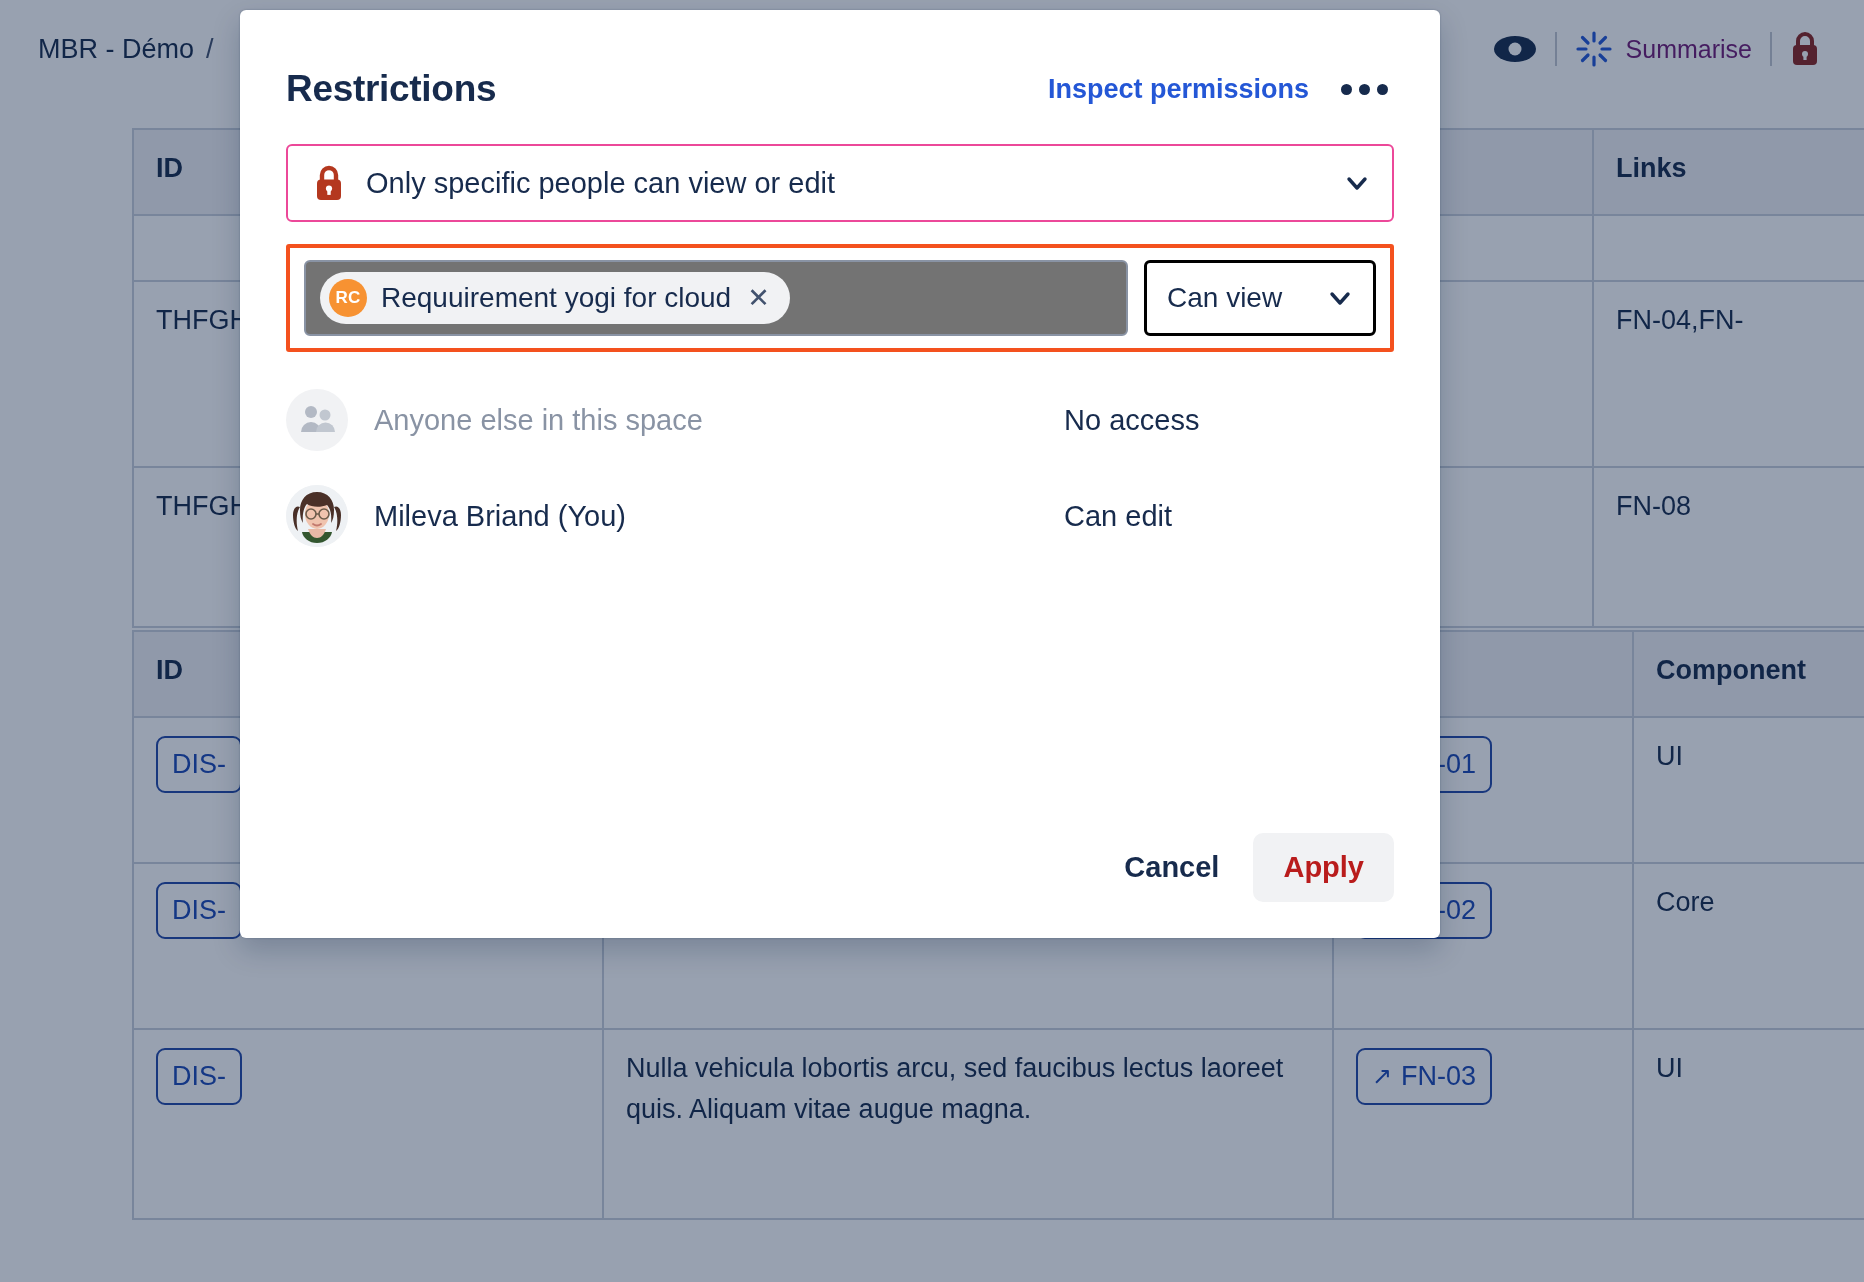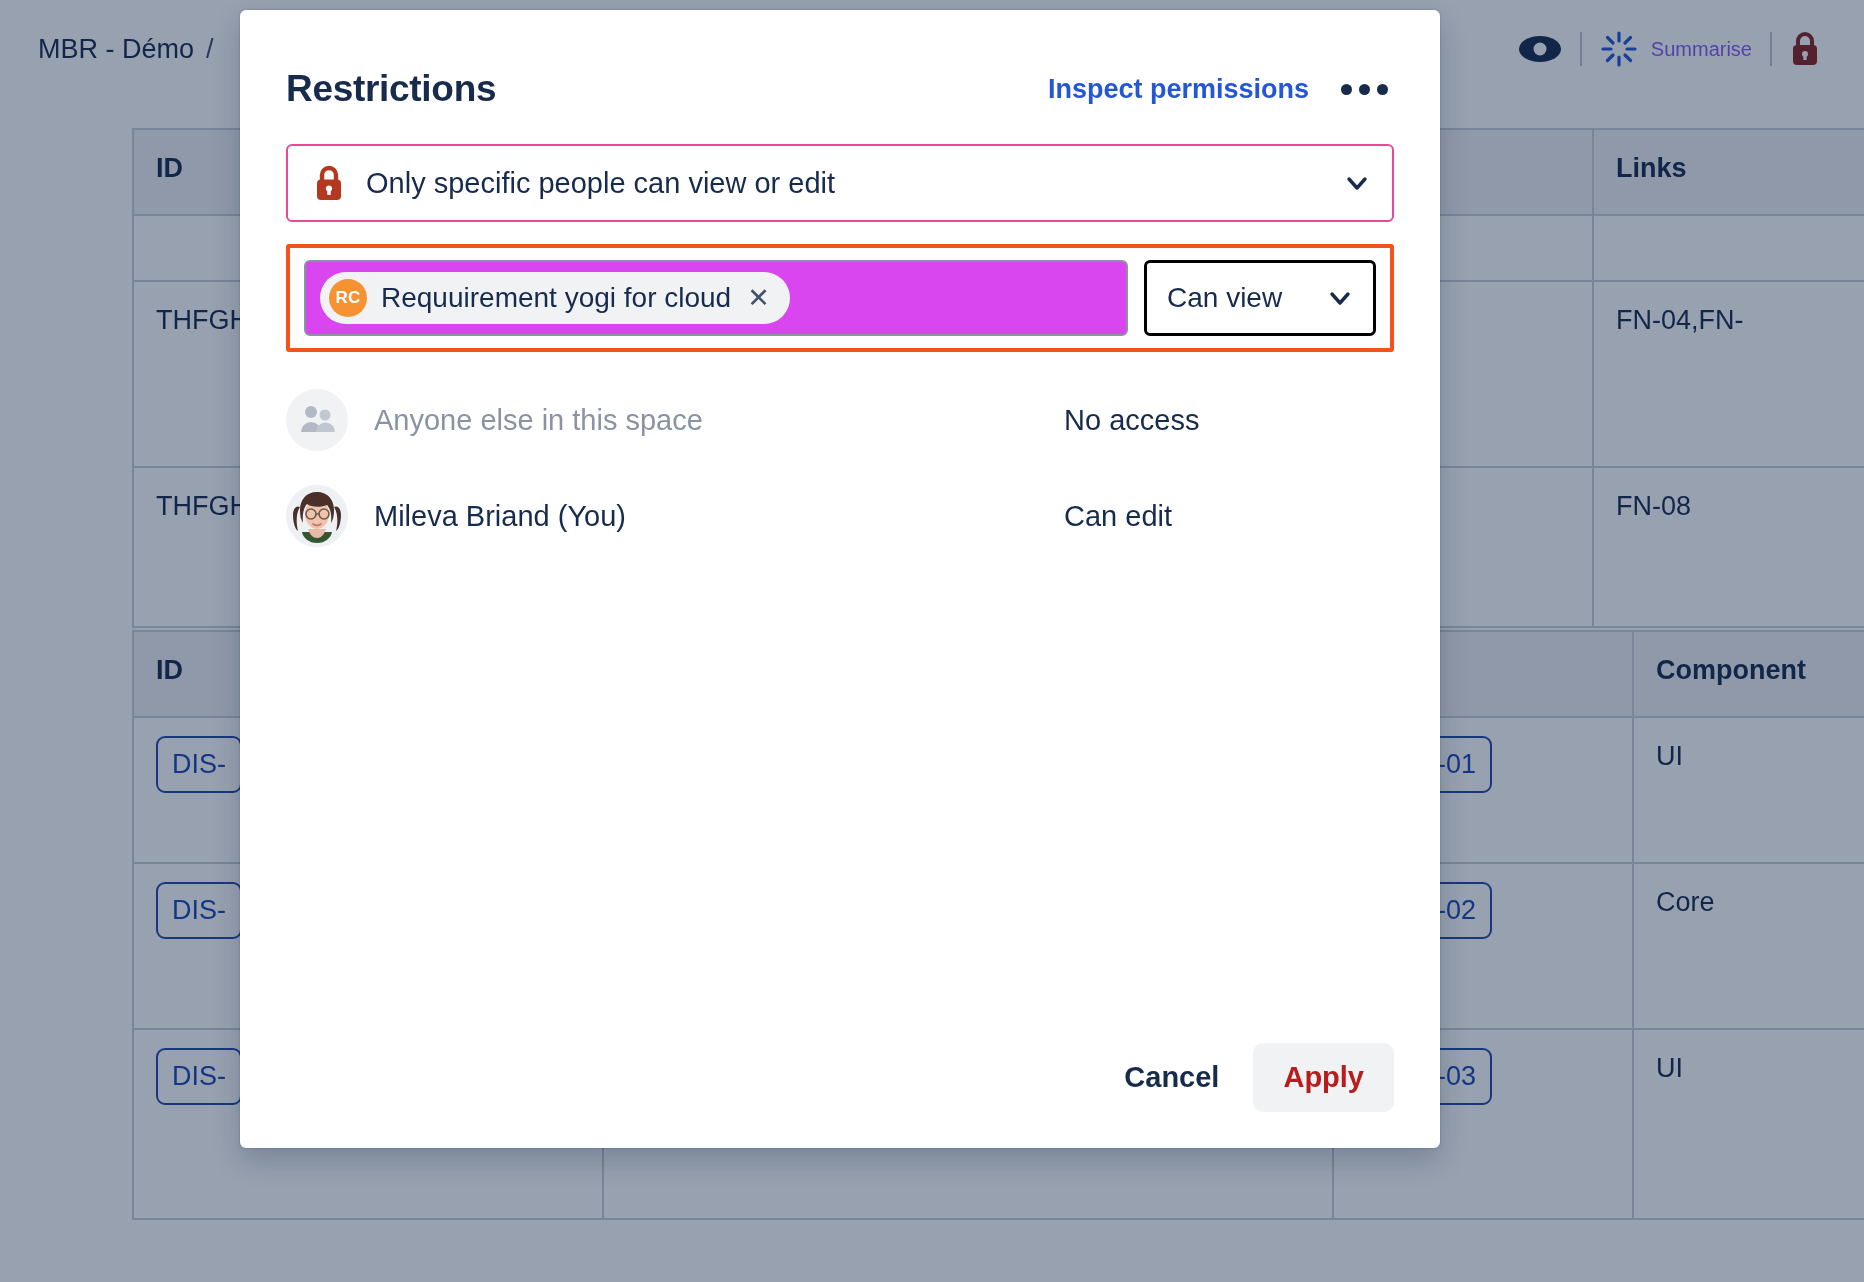--- a/index.html
+++ b/index.html
@@ -36,21 +36,21 @@
     display: flex; align-items: center; gap: 0;
     padding-right: 26px;
   }
   .tb-item { display: flex; align-items: center; padding: 0 18px; }
   .tb-divider { width: 2px; height: 34px; background: #c1c7d0; }
 
   .eye-icon { width: 44px; height: 30px; display: block; }
   .sparkle-icon { width: 38px; height: 38px; display: block; }
   .lock-icon-top { width: 30px; height: 36px; display: block; }
   .summarise-label {
-    font-size: 20px; color: #8b5cf6; margin-left: 13px; white-space: nowrap;
+    font-size: 25px; color: #701a75; margin-left: 13px; white-space: nowrap;
   }
 
   
   .tbl {
     position: absolute;
     border-collapse: collapse;
     table-layout: fixed;
     font-size: 27px;
     color: #172b4d;
   }
@@ -80,21 +80,21 @@
   
   .dim {
     position: absolute; inset: 0;
     background: rgba(9, 30, 66, 0.42);
   }
 
   
   .modal {
     position: absolute;
     left: 240px; top: 10px;
-    width: 1200px; height: 1138px;
+    width: 1200px; height: 928px;
     background: #ffffff;
     border-radius: 6px;
     box-shadow: 0 0 2px rgba(9,30,66,.3), 0 12px 28px rgba(9,30,66,.22);
     display: flex; flex-direction: column;
     padding: 0 46px;
   }
 
   .modal-head {
     display: flex; align-items: center;
     padding-top: 58px;
@@ -139,21 +139,21 @@
     margin-top: 22px;
     border: 4px solid #f4511e;
     border-radius: 3px;
     padding: 12px 14px;
     display: flex; align-items: center; gap: 16px;
   }
   .person-field {
     flex: 1;
     height: 76px;
     border: 2px solid #8993a4; border-radius: 6px;
-    background: #d946ef;
+    background: #737373;
     display: flex; align-items: center;
     padding: 0 14px;
   }
   .chip {
     display: inline-flex; align-items: center; gap: 14px;
     background: #f1f2f4; border-radius: 38px;
     padding: 7px 18px 7px 9px;
     max-width: 100%;
   }
   .chip-avatar {

